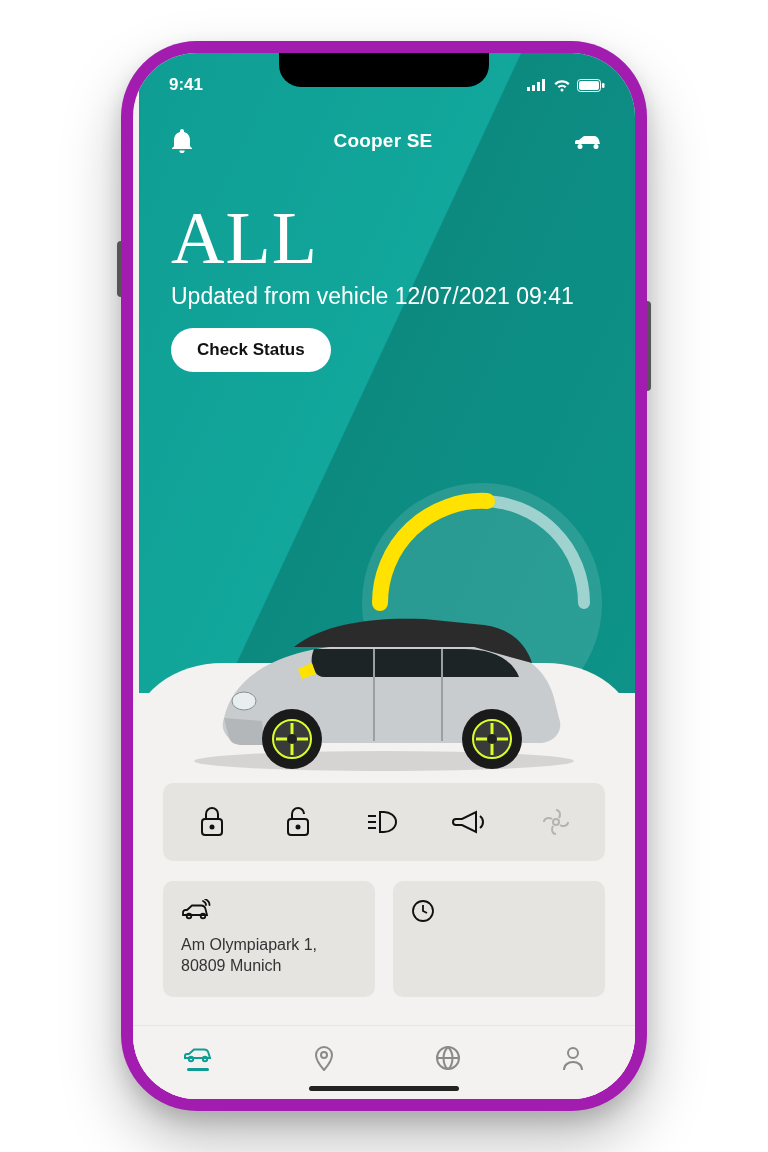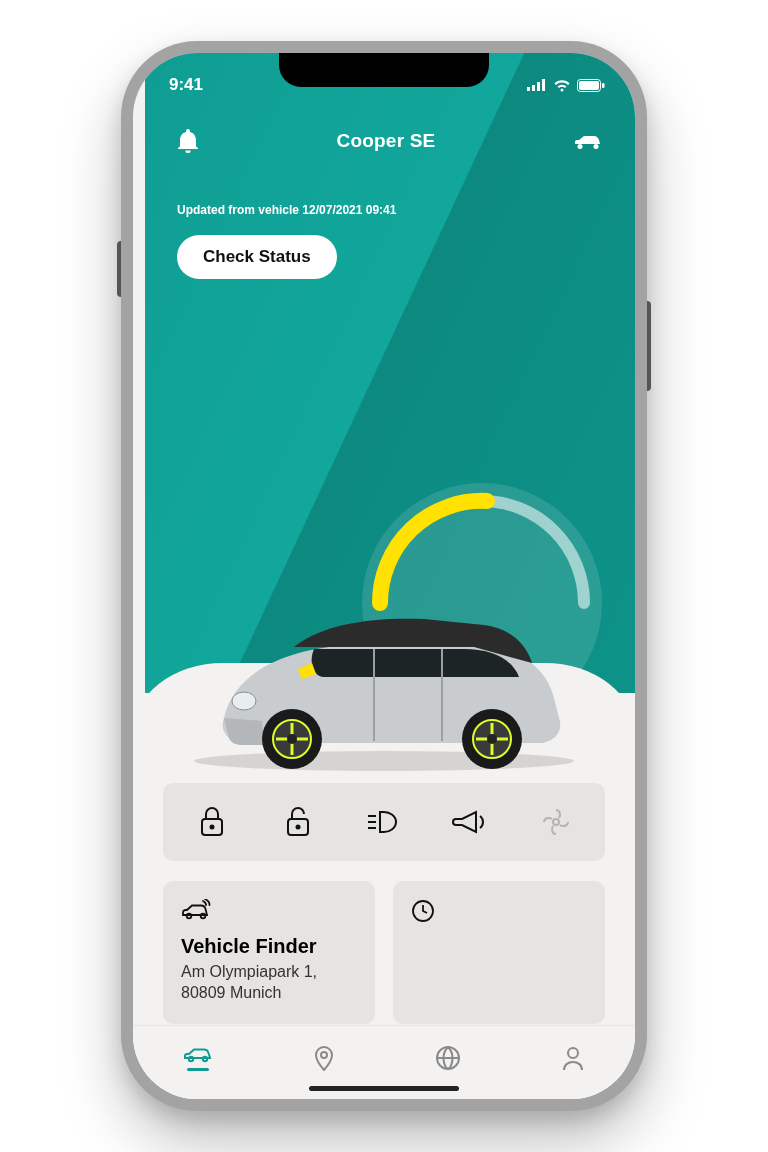--- a/index.html
+++ b/index.html
@@ -8,21 +8,21 @@
     height: 1152px;
     background: #fff;
     font-family: -apple-system, BlinkMacSystemFont, "Helvetica Neue", Arial, sans-serif;
     display: flex;
     align-items: center;
     justify-content: center;
   }
   .phone {
     width: 526px;
     height: 1070px;
-    background: #a3a3a3;
+    background: #a21caf;
     border-radius: 76px;
     padding: 12px;
     box-shadow: 0 30px 60px rgba(0,0,0,0.25), 0 10px 20px rgba(0,0,0,0.15);
     position: relative;
   }
   .phone::before { 
     content:"";
     position:absolute; left:-4px; top:200px; width:4px; height:56px; background:#555; border-radius:4px 0 0 4px;
   }
   .phone::after {
@@ -51,43 +51,43 @@
     position: absolute; top:0; left:0; right:0;
     height: 50px;
     display:flex; align-items:center; justify-content:space-between;
     padding: 14px 30px 0 36px;
     color:#fff; z-index:40;
     font-weight:600; font-size:17px;
   }
   .status-right { display:flex; gap:6px; align-items:center;}
   
   .hero {
-    position:absolute; top:0; left:12px; right:0;
+    position:absolute; top:0; left:6px; right:0;
     height: 640px;
     background: linear-gradient(115deg, #0f9d93 0%, #12a79c 48%, #0c8a80 48.2%, #0e9389 100%);
     color:#fff;
     padding: 60px 32px 0 32px;
   }
   .appbar {
     display:flex; align-items:center; justify-content:space-between;
     height: 56px;
   }
   .appbar .title { font-weight:700; font-size:19px; letter-spacing:0.2px;}
   .big-status {
     margin-top: 34px;
     font-family: Georgia, "Times New Roman", serif;
     font-size: 74px;
     line-height: 0.95;
     letter-spacing: 1px;
     font-weight:400;
   }
   .updated {
     margin-top: 10px;
-    font-size: 12px;
-    font-weight:700;
+    font-size: 23px;
+    font-weight:400;
   }
   .check-btn {
     margin-top: 18px;
     background:#fff; color:#111;
     border:none; border-radius: 26px;
     padding: 12px 26px;
     font-size:17px; font-weight:600;
     display:inline-flex; align-items:center;text-align:center;
   }
   .charge-block { margin-top: 44px; }
@@ -200,20 +200,21 @@
         </span>
         <span class="title">Cooper SE</span>
         <span>
           <svg width="30" height="18" viewBox="0 0 30 18" fill="#fff">
               <path d="M3 12h24l-1-4c-.6-2.3-2.6-4-5-4H11L6 8H4c-1.1 0-2 .9-2 2v2h1zM7 17a2.5 2.5 0 100-5 2.5 2.5 0 000 5zm16 0a2.5 2.5 0 100-5 2.5 2.5 0 000 5z"></path>
             </svg>
         </span>
       </div>
 
       <div class="big-status">
+        <div>ALL</div>
       </div>
       <div class="updated">Updated from vehicle 12/07/2021 09:41</div>
       <button class="check-btn">Check Status</button>
 
 
       
       <svg class="gauge" viewBox="0 0 270 270">
         <circle cx="135" cy="160" r="120" fill="rgba(255,255,255,0.12)"></circle>
         <path d="M 33 160 A 102 102 0 0 1 237 160" stroke="rgba(255,255,255,0.55)" stroke-width="12" fill="none" stroke-linecap="round"></path>
         <path d="M 33 160 A 102 102 0 0 1 140 58" stroke="#ffe200" stroke-width="16" fill="none" stroke-linecap="round"></path>
@@ -262,21 +263,20 @@
         <div class="card">
           <div class="ic">
             <svg width="30" height="22" viewBox="0 0 30 22" fill="none" stroke="#111" stroke-width="1.8">
                 <path d="M4 16h22l-1.5-6c-.5-2-2.3-3.5-4.4-3.5H11L6 11H4.5C3.1 11 2 12.1 2 13.5V16h2z"></path>
                 <circle cx="8" cy="17" r="2.3"></circle>
                 <circle cx="22" cy="17" r="2.3"></circle>
                 <path d="M22 2c2 1 3 2.5 3 4" stroke-linecap="round"></path>
                 <path d="M24 0c3 1.3 4.5 3.5 4.5 6" stroke-linecap="round"></path>
               </svg>
           </div>
-          <h3>Vehicle Finder</h3>
           <p>
             <span>Am Olympiapark 1,</span><br>
             <span>80809 Munich</span>
           </p>
         </div>
         <div class="card">
           <div class="ic">
             <svg width="24" height="24" viewBox="0 0 24 24" fill="none" stroke="#111" stroke-width="1.8">
                 <circle cx="12" cy="12" r="10"></circle>
                 <path d="M12 6v6l4 2"></path>

